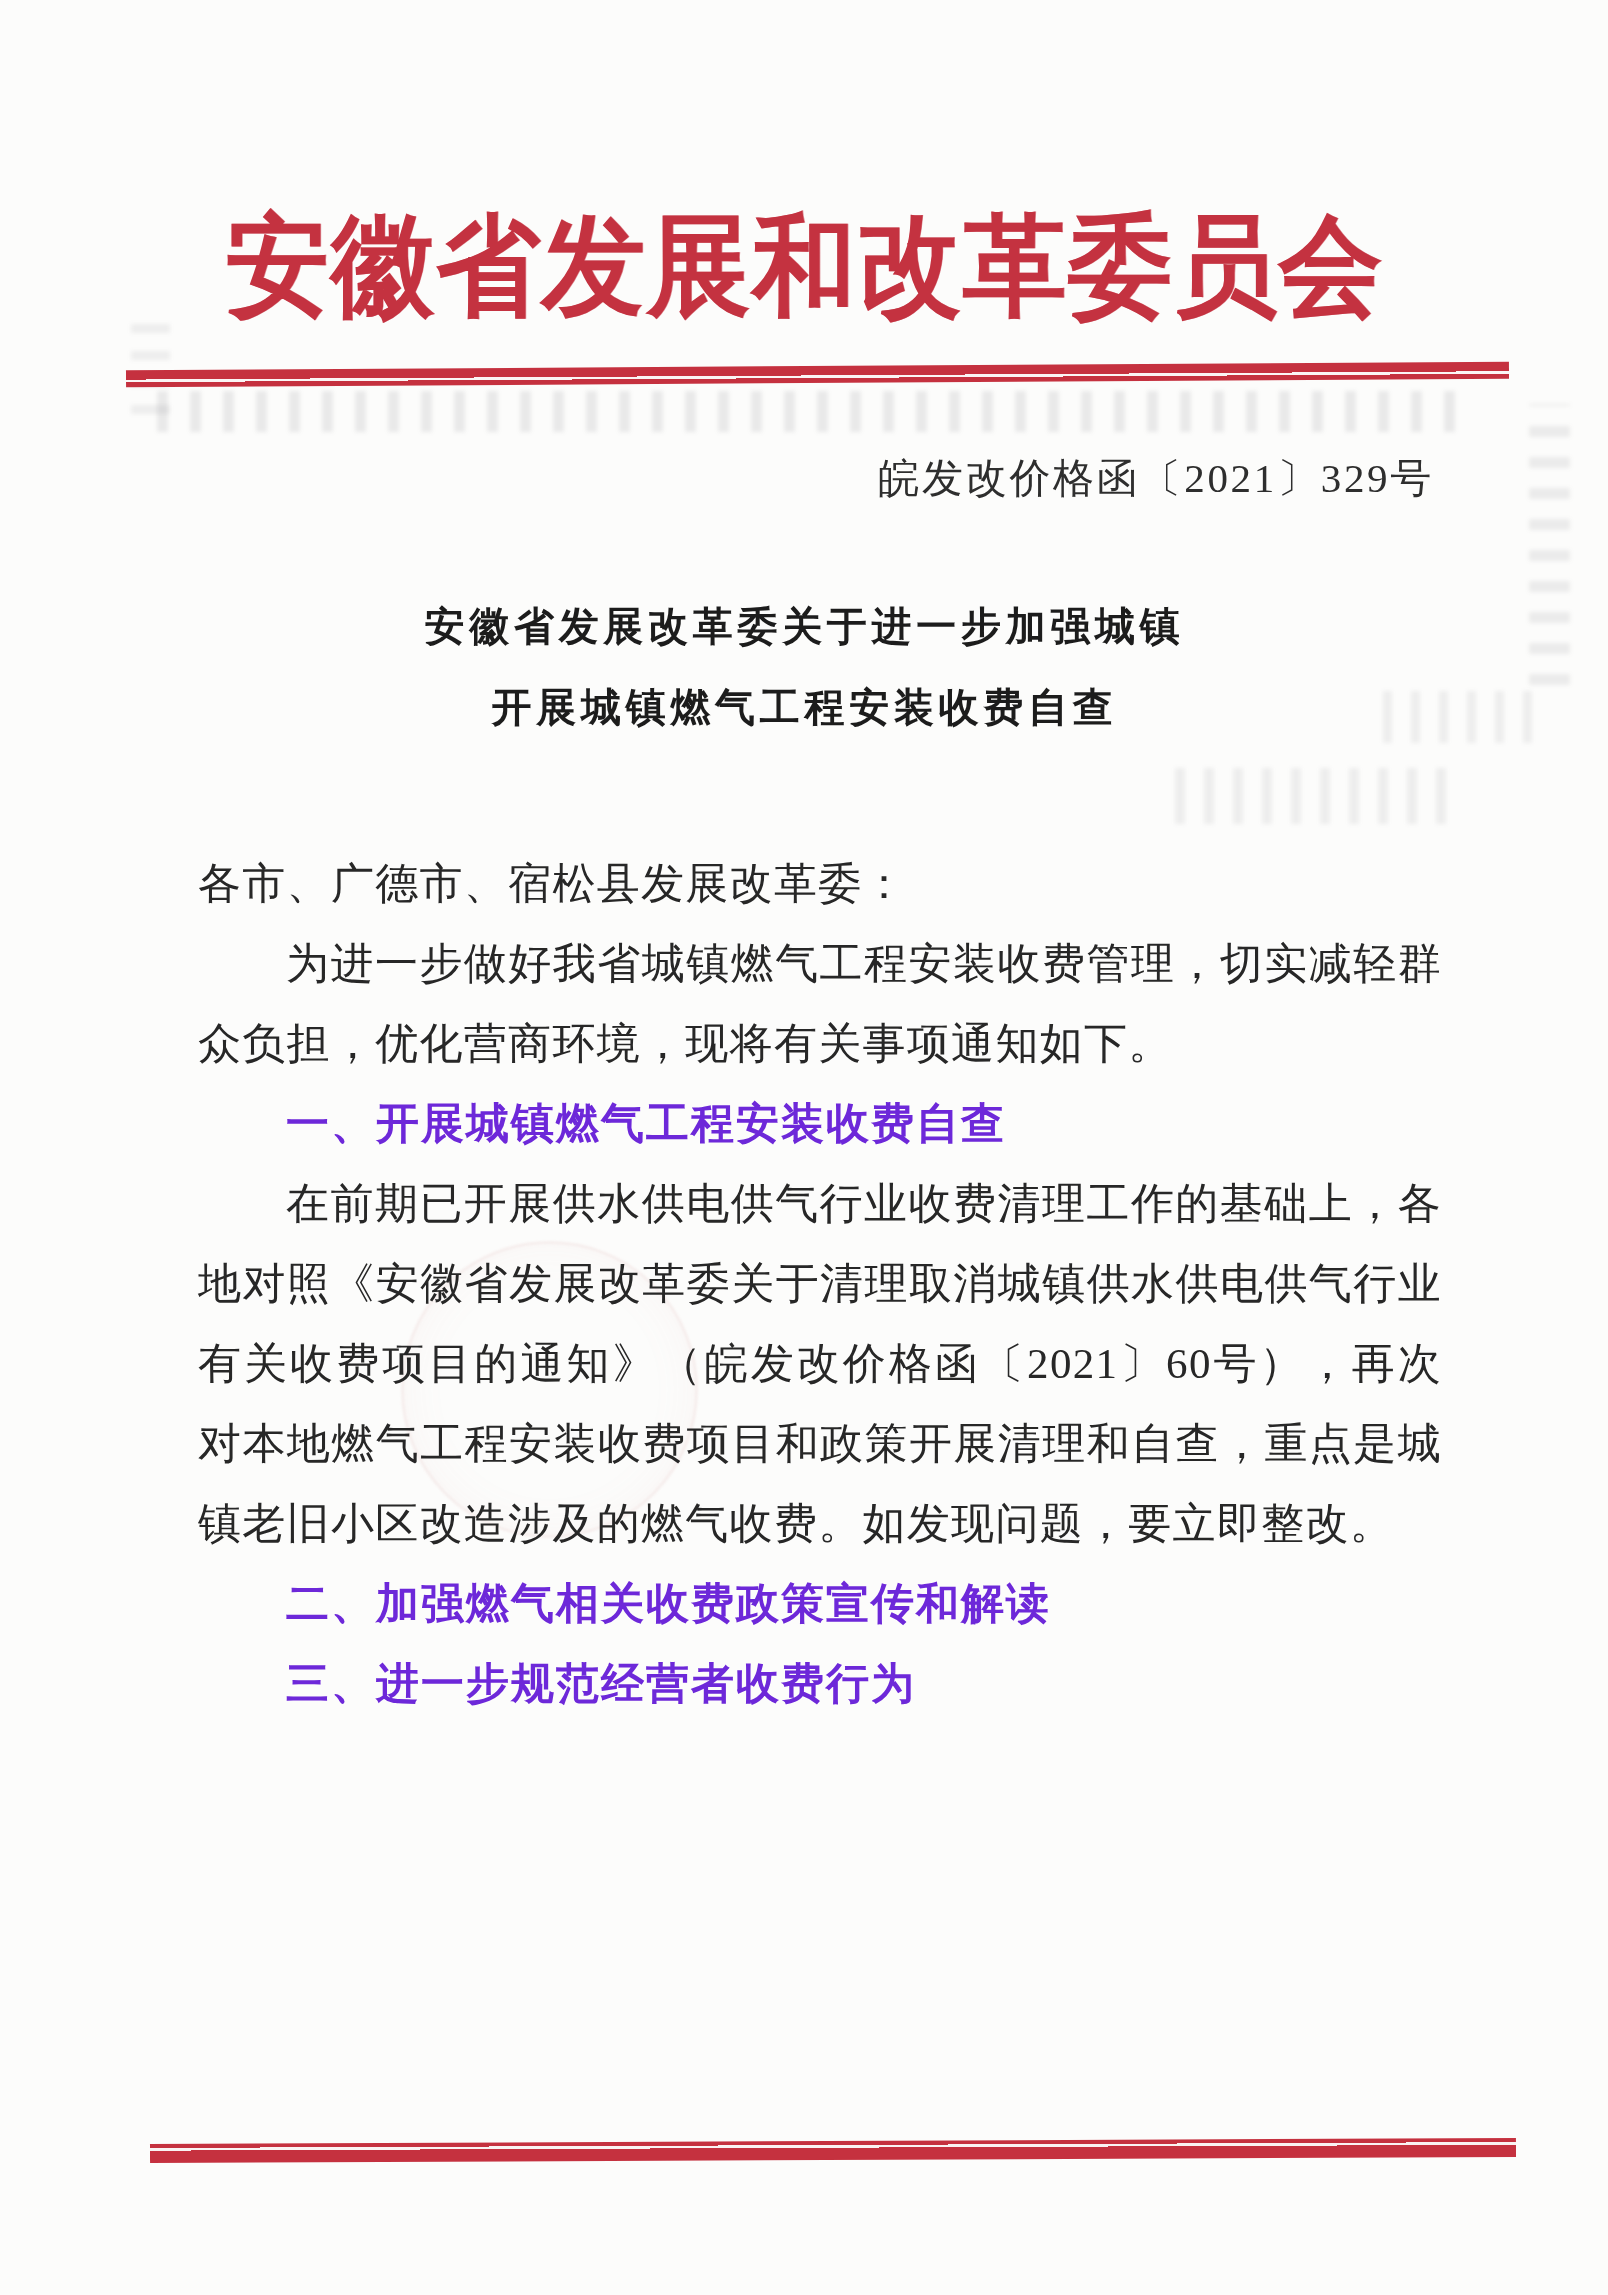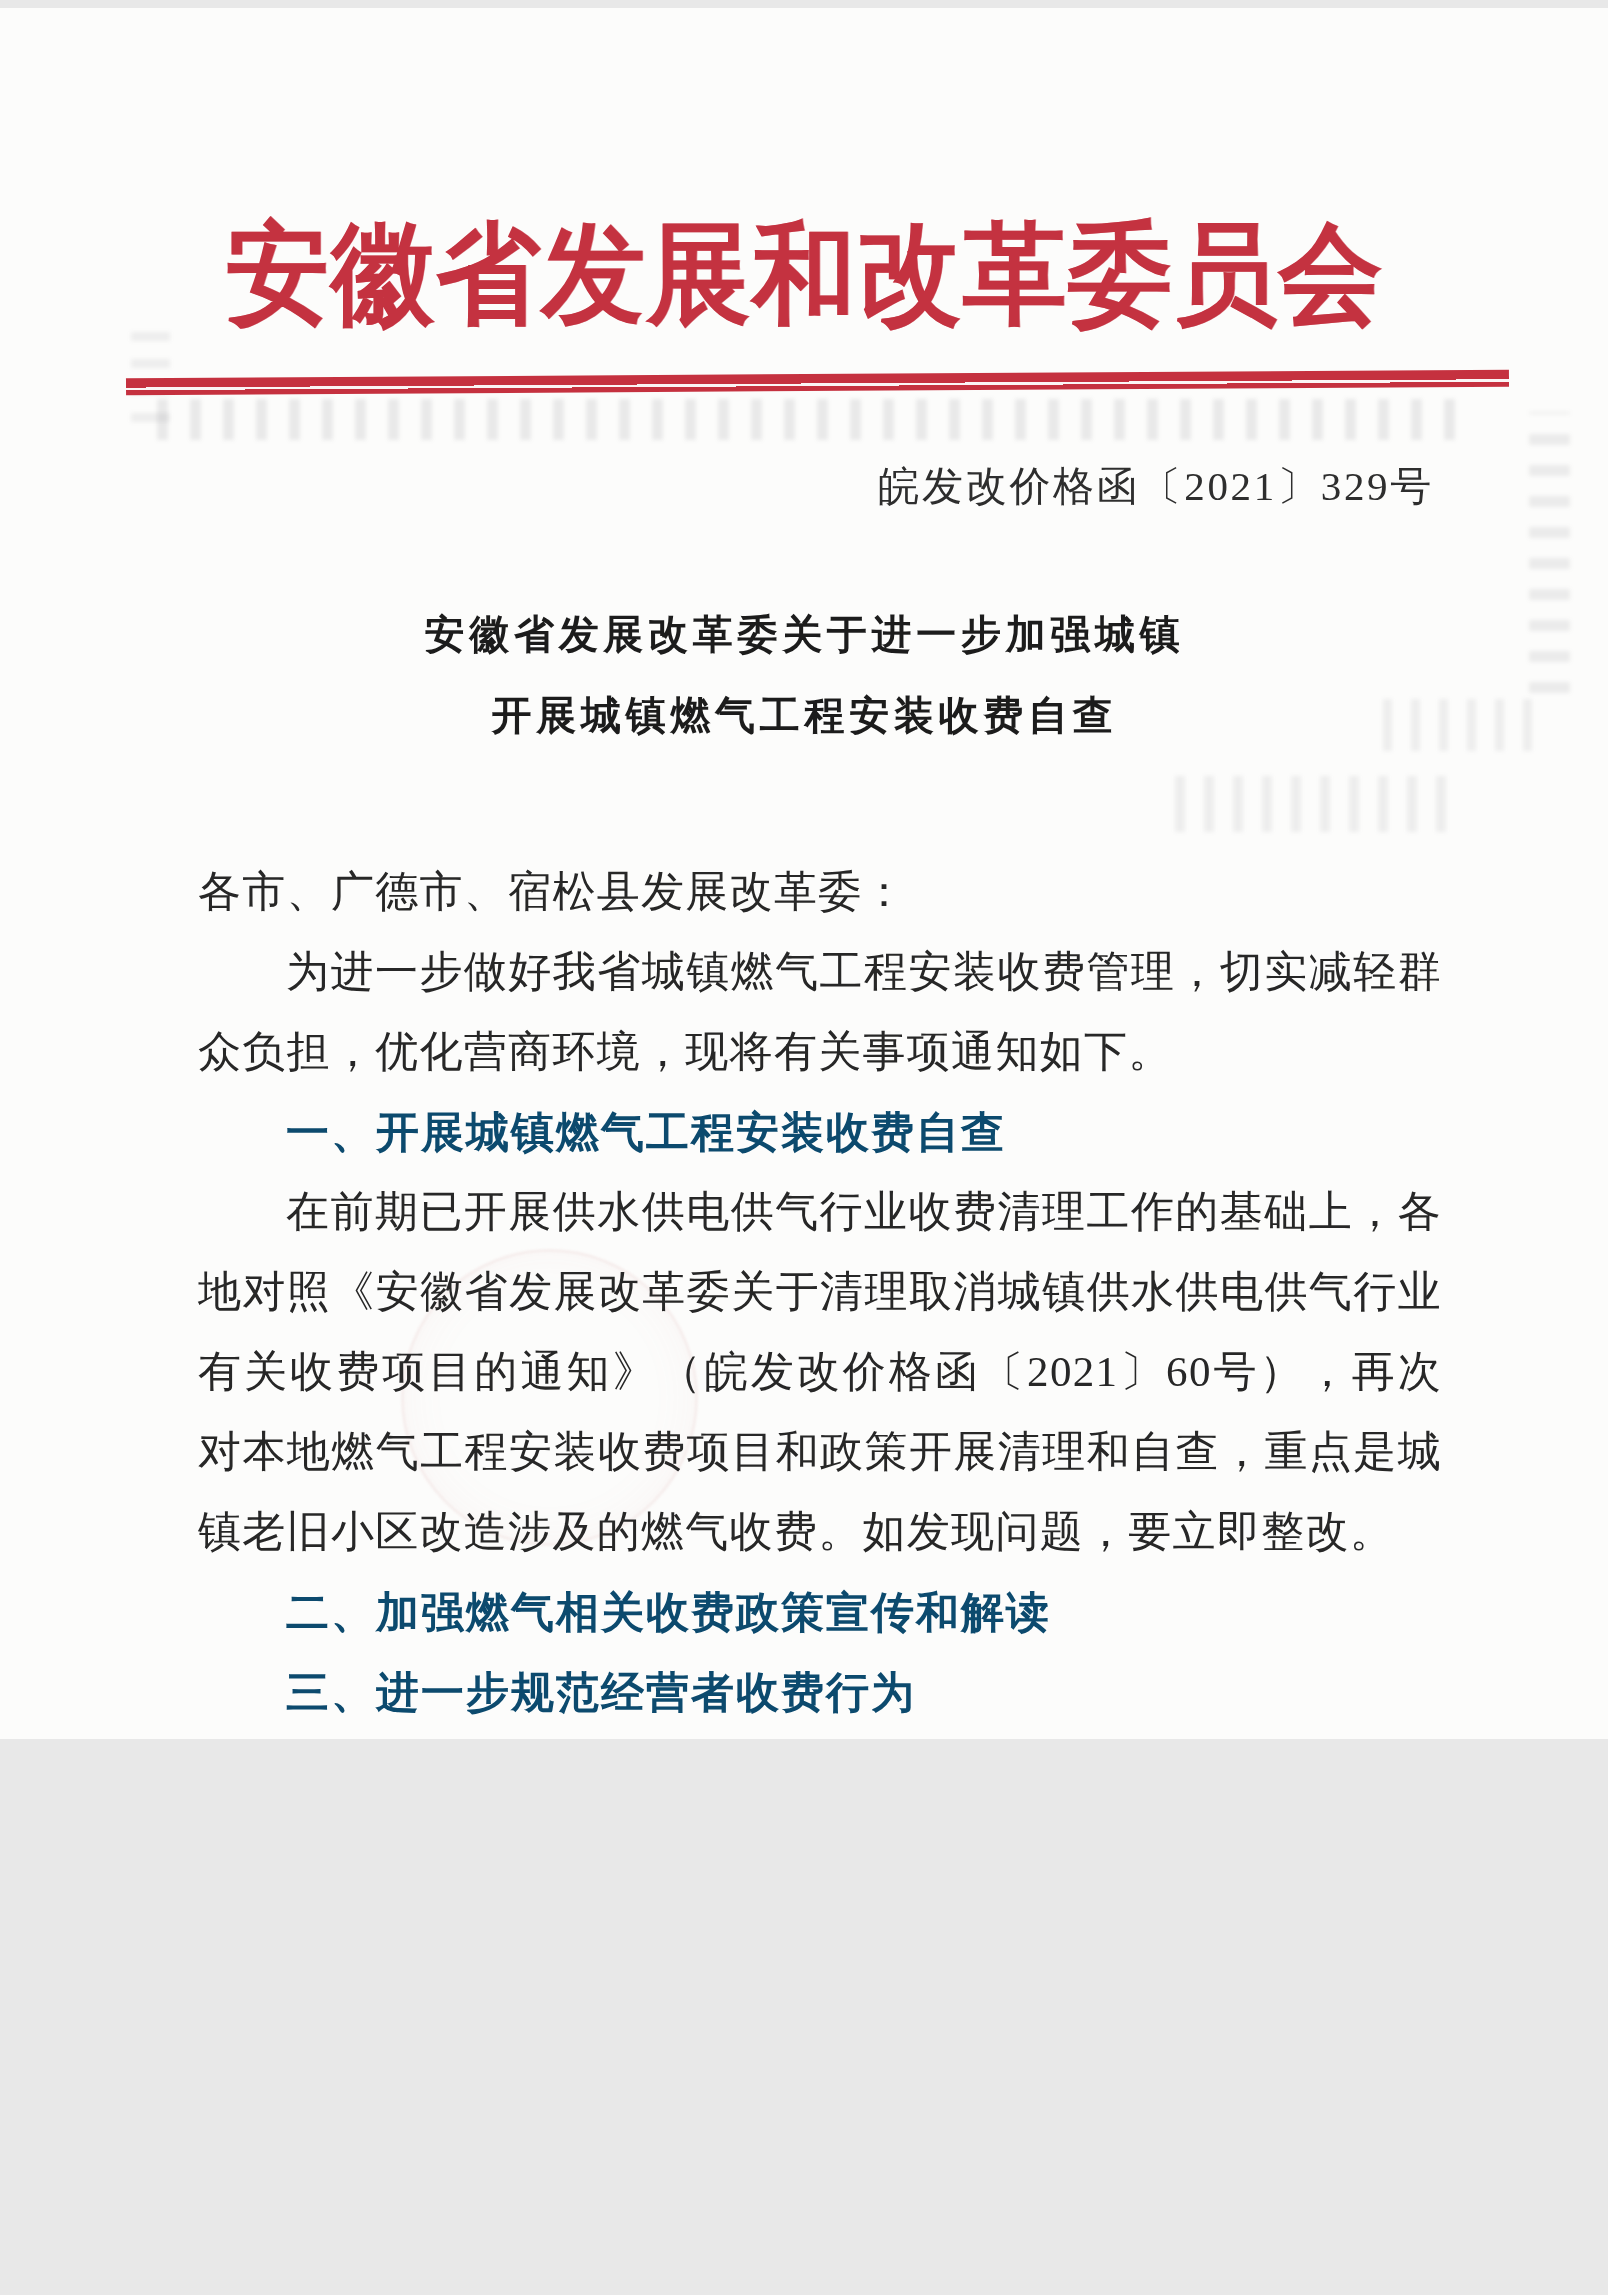--- a/index.html
+++ b/index.html
@@ -3,22 +3,22 @@
 <meta charset="utf-8">
 <style>
   html, body {
     margin: 0;
     padding: 0;
     background: #e8e8e8;
   }
   .page {
     position: relative;
     width: 1609px;
-    height: 1731px;
-    margin: 8px auto;
+    height: 2295px;
+    margin: 0 auto;
     background: #fcfcfb;
     overflow: hidden;
     font-family: "Liberation Serif", "DejaVu Serif", serif;
   }
 
   
   .agency {
     position: absolute;
     top: 197px;
     left: 0;
@@ -95,22 +95,22 @@
   }
   .salutation {
     text-indent: 0;
   }
   .para {
     text-indent: 88px;
   }
   .heading {
     text-indent: 88px;
     font-weight: bold;
-    color: #0c4a6e;
-    font-family: Liberation Sans, sans-serif;
+    color: #6d28d9;
+    font-family: Liberation Serif, serif;
     letter-spacing: 2px;
   }
 
   
   .divider-bottom {
     position: absolute;
     top: 2141px;
     left: 150px;
     width: 1366px;
     height: 18.7px;

